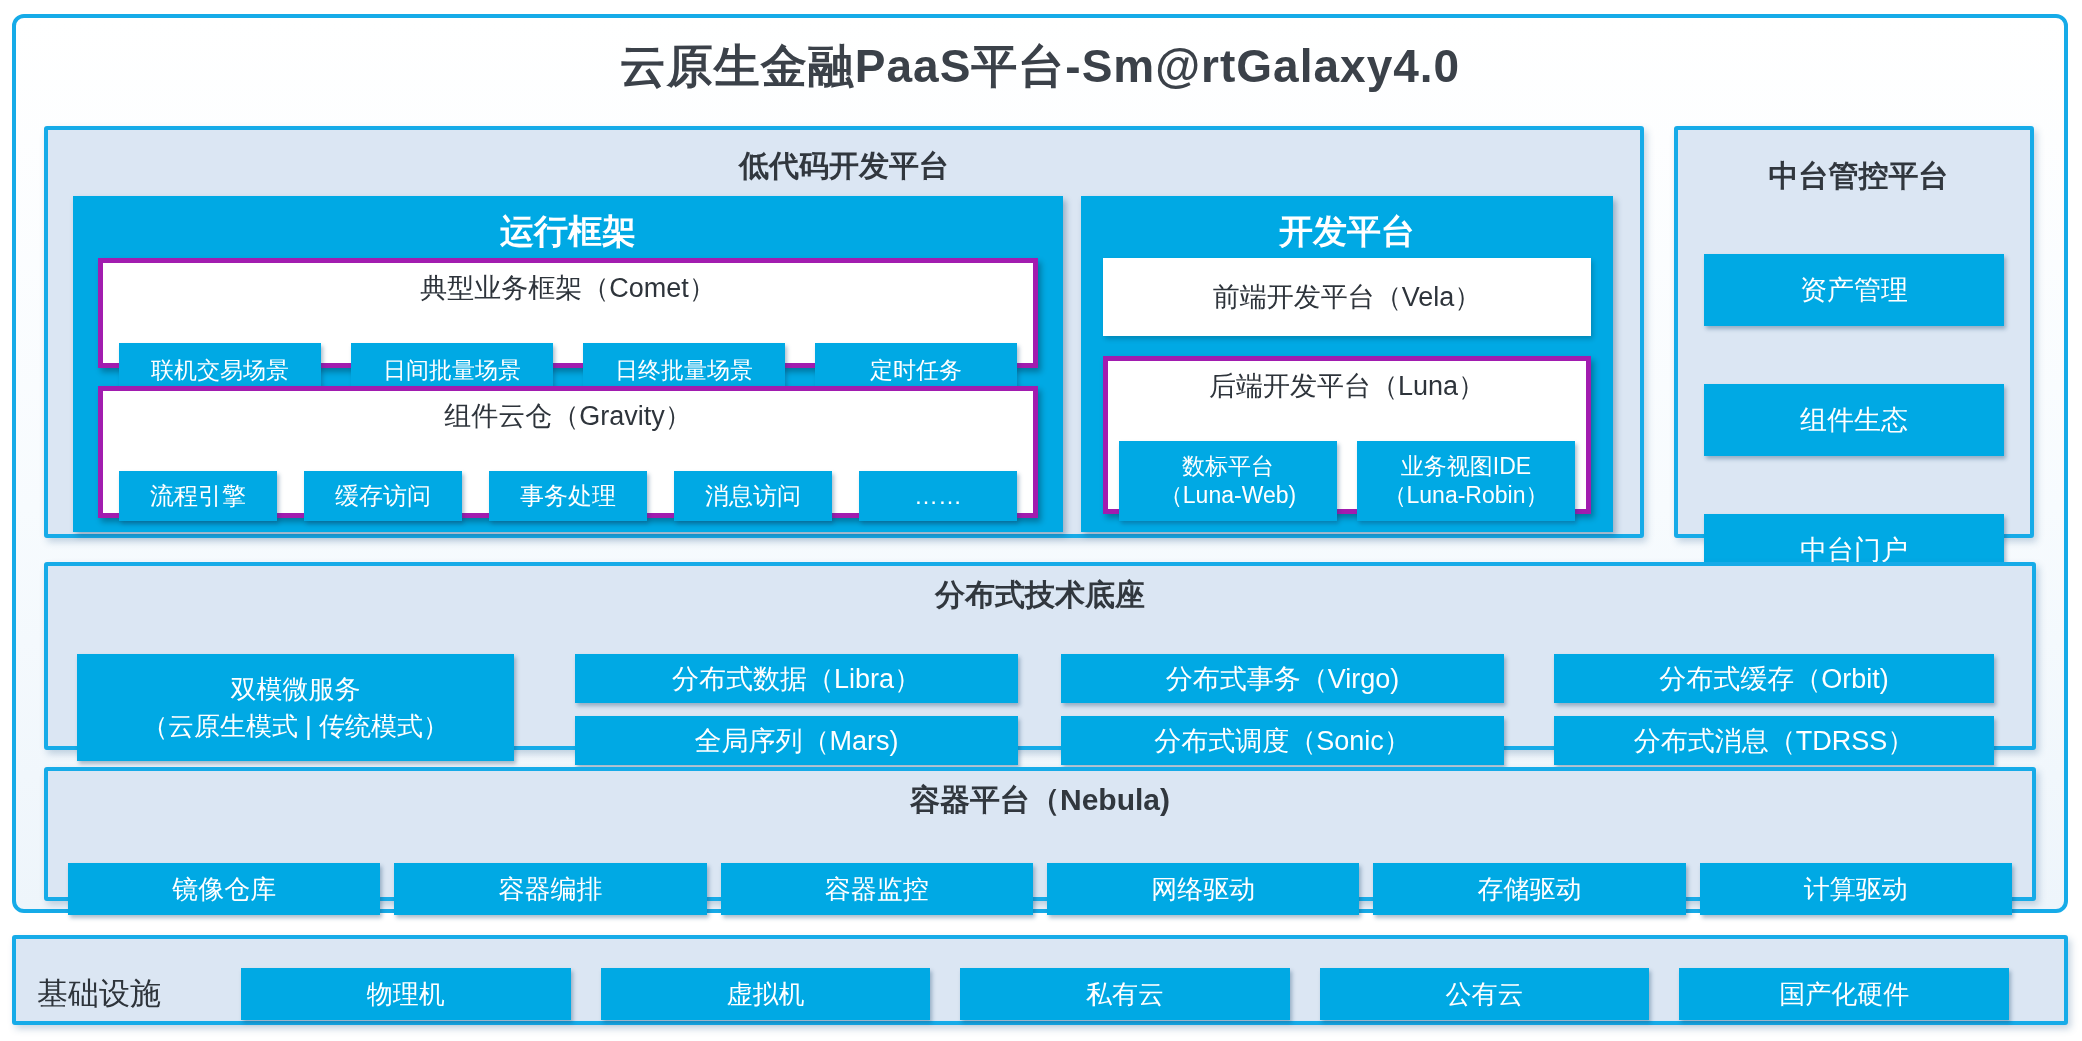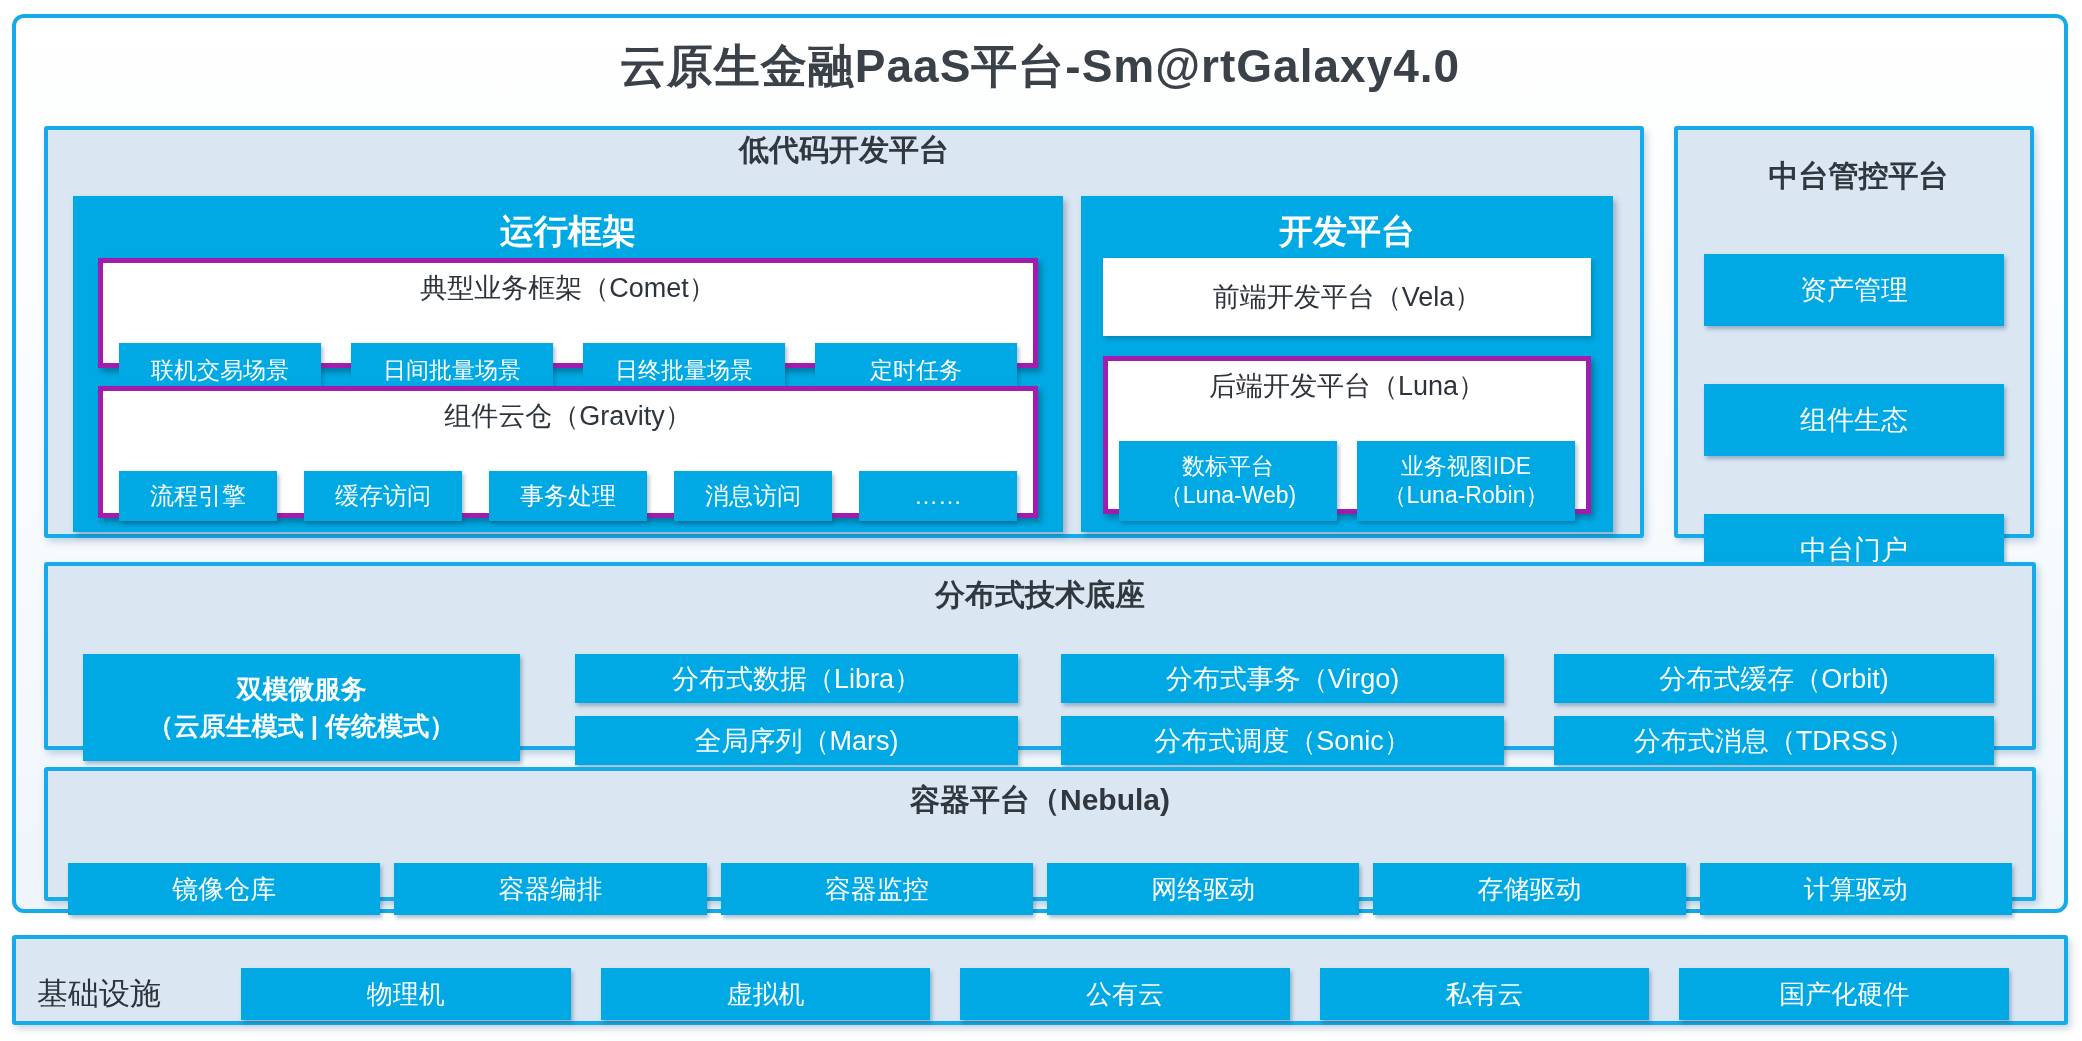--- a/index.html
+++ b/index.html
@@ -51,21 +51,21 @@
   
   .graybox {
     position:absolute; background:#ffffff; border:5px solid #a21caf;
     box-shadow:3px 4px 6px rgba(0,0,0,.3);
   }
   .graybox-title { text-align:center; font-size:27px; color:#2e343b; margin-top:7px; }
   .btn-row { display:flex; justify-content:center; margin-top:9px; }
 
   
   .sec-lowcode { left:28px; top:108px; width:1600px; height:412px; }
-  .sec-lowcode .sec-header { padding-top:0; }
+  .sec-lowcode .sec-header { padding-top:16px; }
 
   .box-runtime { left:25px; top:66px; width:990px; height:336px; }
   .box-comet  { left:25px; top:62px;  width:940px; height:110px; }
   .box-comet .btn-row { gap:30px; }
   .btn-comet { width:202px; height:54px; font-size:23px; }
   .box-gravity{ left:25px; top:190px; width:940px; height:132px; }
   .box-gravity .btn-row { gap:27px; }
   .btn-gravity{ width:158px; height:50px; font-size:24px; }
 
   .box-dev   { left:1033px; top:66px; width:532px; height:336px; }
@@ -84,22 +84,22 @@
   .mid-btns {
     position:absolute; top:96px; left:0; right:0;
     display:flex; flex-direction:column; align-items:center; gap:30px;
   }
   .btn-mid { width:300px; height:72px; font-size:27px; }
 
   
   .sec-distributed { left:28px; top:544px; width:1992px; height:188px; }
   .sec-distributed .sec-header { padding-top:9px; }
   .btn-dual {
-    position:absolute; left:35px; top:60px; width:437px; height:107px;
-    font-size:26px; line-height:1.4;font-weight:bold;
+    position:absolute; left:29px; top:60px; width:437px; height:107px;
+    font-size:26px; line-height:1.4;
   }
   .btn-dist { position:absolute; width:443px; height:49px; font-size:27px; }
   .d-c1 { left:527px; }  .d-c2 { left:1013px; } .d-c3 { left:1506px; width:440px; }
   .d-r1 { top:60px; }    .d-r2 { top:122px; }
 
   
   .sec-nebula { left:28px; top:749px; width:1992px; height:134px; }
   .sec-nebula .sec-header { padding-top:9px; }
   .neb-row { position:absolute; left:20px; right:20px; top:64px; display:flex; gap:14px; }
   .btn-neb { flex:1; height:52px; font-size:26px; }
@@ -211,19 +211,19 @@
       </div>
     </div>
 
   </div>
 
   <div class="section sec-infra">
     <div class="infra-label">基础设施</div>
     <div class="infra-row">
       <div class="btn btn-infra">物理机</div>
       <div class="btn btn-infra">虚拟机</div>
+      <div class="btn btn-infra">私有云</div>
       <div class="btn btn-infra">公有云</div>
-      <div class="btn btn-infra">私有云</div>
       <div class="btn btn-infra">国产化硬件</div>
     </div>
   </div>
 
 </div>
 
 </body></html>

